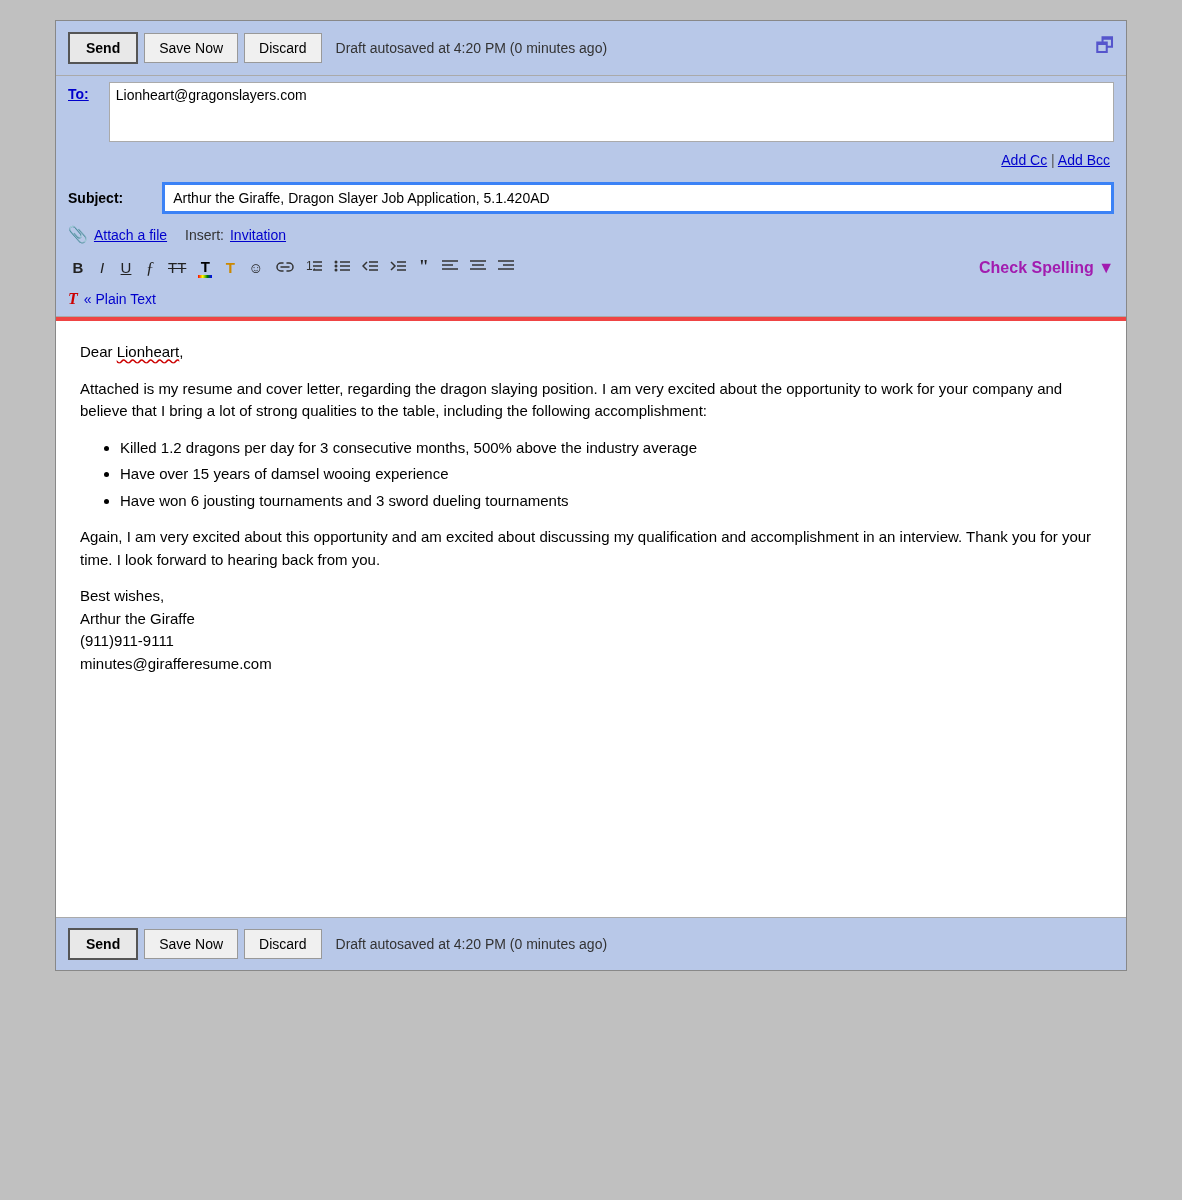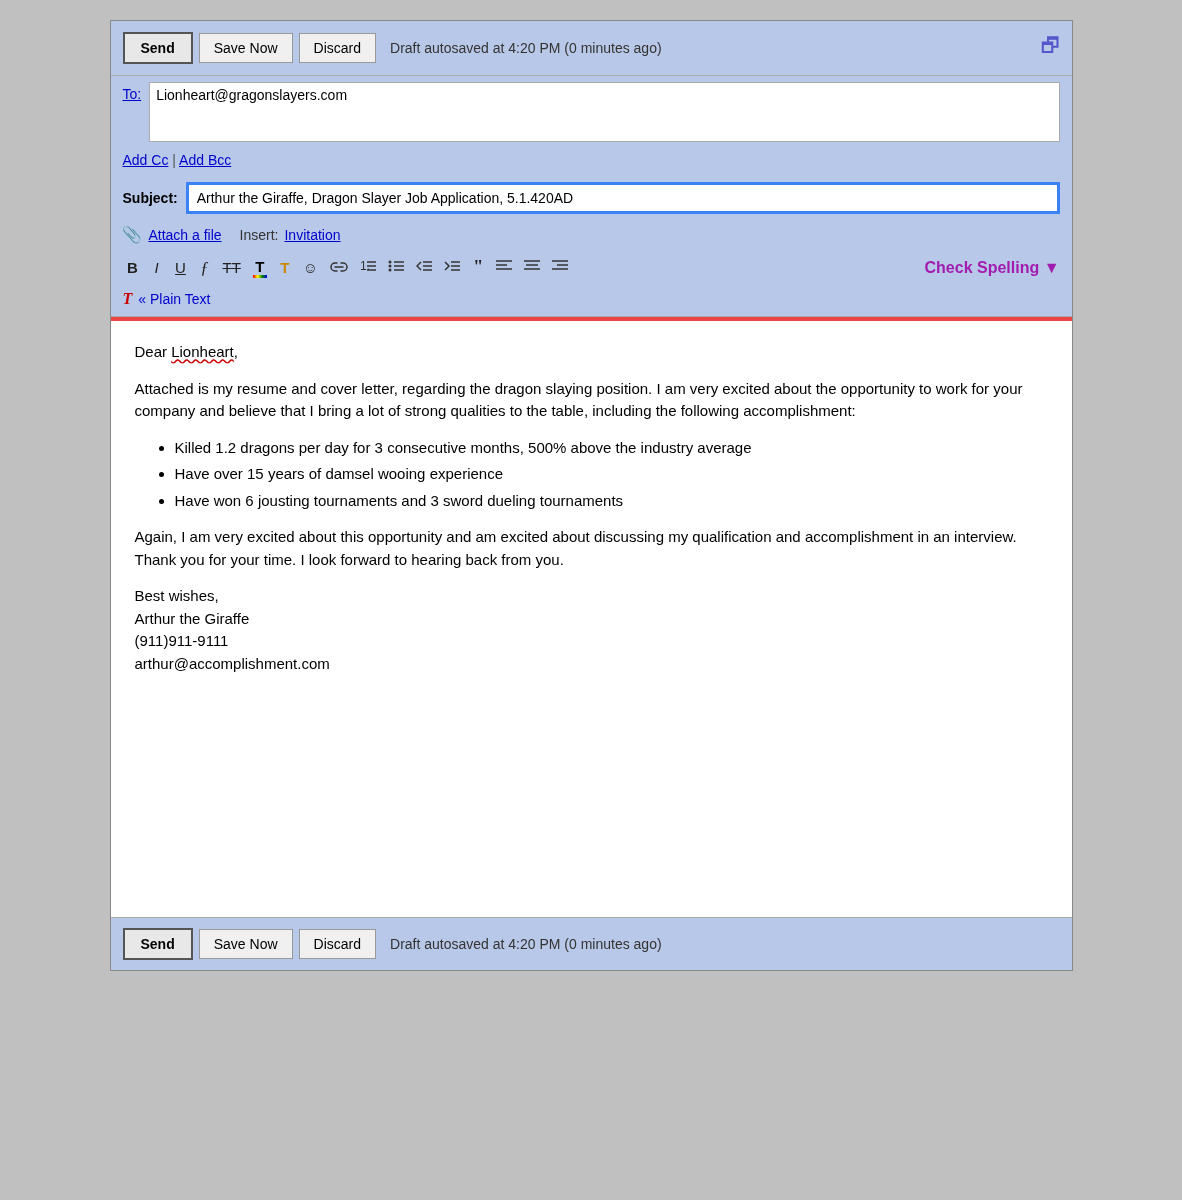--- a/index.html
+++ b/index.html
@@ -6,21 +6,21 @@
     body {
       font-family: Arial, sans-serif;
       font-size: 14px;
       background: #c0c0c0;
       display: flex;
       justify-content: center;
       align-items: flex-start;
       min-height: 1200px;
     }
     .compose-window {
-      width: 963px;
+      width: 1072px;
       background: #b8c8e8;
       border: 1px solid #888;
       margin: 20px auto;
       padding: 0;
     }
     .toolbar-top {
       background: #b8c8e8;
       padding: 10px 12px;
       display: flex;
       align-items: center;
@@ -55,58 +55,60 @@
       font-size: 20px;
       cursor: pointer;
     }
     .to-row {
       display: flex;
       align-items: flex-start;
       padding: 6px 12px;
       background: #b8c8e8;
     }
     .to-label {
-      font-weight: normal;
+      font-weight: bold;
       color: #0000cc;
       text-decoration: underline;
-      margin-right: 8px;
+      margin-right: 20px;
       padding-top: 4px;
       cursor: pointer;
       font-size: 14px;
       white-space: nowrap;
     }
     .to-textarea {
       flex: 1;
       border: 1px solid #aaa;
       background: white;
       padding: 4px 6px;
       font-size: 14px;
       font-family: Arial, sans-serif;
       height: 60px;
       resize: none;
     }
     .cc-bcc-row {
       padding: 4px 16px 8px 12px;
       background: #b8c8e8;
+      text-align: right;
     }
     .cc-bcc-row a {
       color: #0000cc;
       text-decoration: underline;
       cursor: pointer;
       font-size: 14px;
     }
     .cc-bcc-row span {
       color: #555;
       font-size: 14px;
     }
     .subject-row {
       display: flex;
       align-items: center;
       padding: 6px 12px;
       background: #b8c8e8;
+      gap: 31px;
     }
     .subject-label {
       font-weight: bold;
       font-size: 14px;
       margin-right: 8px;
       white-space: nowrap;
     }
     .subject-input {
       flex: 1;
       border: 3px solid #3b82f6;
@@ -340,21 +342,21 @@
     <ul>
       <li>Killed 1.2 dragons per day for 3 consecutive months, 500% above the industry average</li>
       <li>Have over 15 years of damsel wooing experience</li>
       <li>Have won 6 jousting tournaments and 3 sword dueling tournaments</li>
     </ul>
     <p>Again, I am very excited about this opportunity and am excited about discussing my qualification and accomplishment in an interview.  Thank you for your time.  I look forward to hearing back from you.</p>
     <div class="signature">
       <div>Best wishes,</div>
       <div>Arthur the Giraffe</div>
       <div>(911)911-9111</div>
-      <div>arthur@accomplishment.com</div>
+      <div>minutes@girafferesume.com</div>
     </div>
   </div>
 
   <div class="toolbar-bottom">
     <button class="btn-send">Send</button>
     <button class="btn-save">Save Now</button>
     <button class="btn-discard">Discard</button>
     <span class="autosave-text">Draft autosaved at 4:20 PM (0 minutes ago)</span>
   </div>
 

